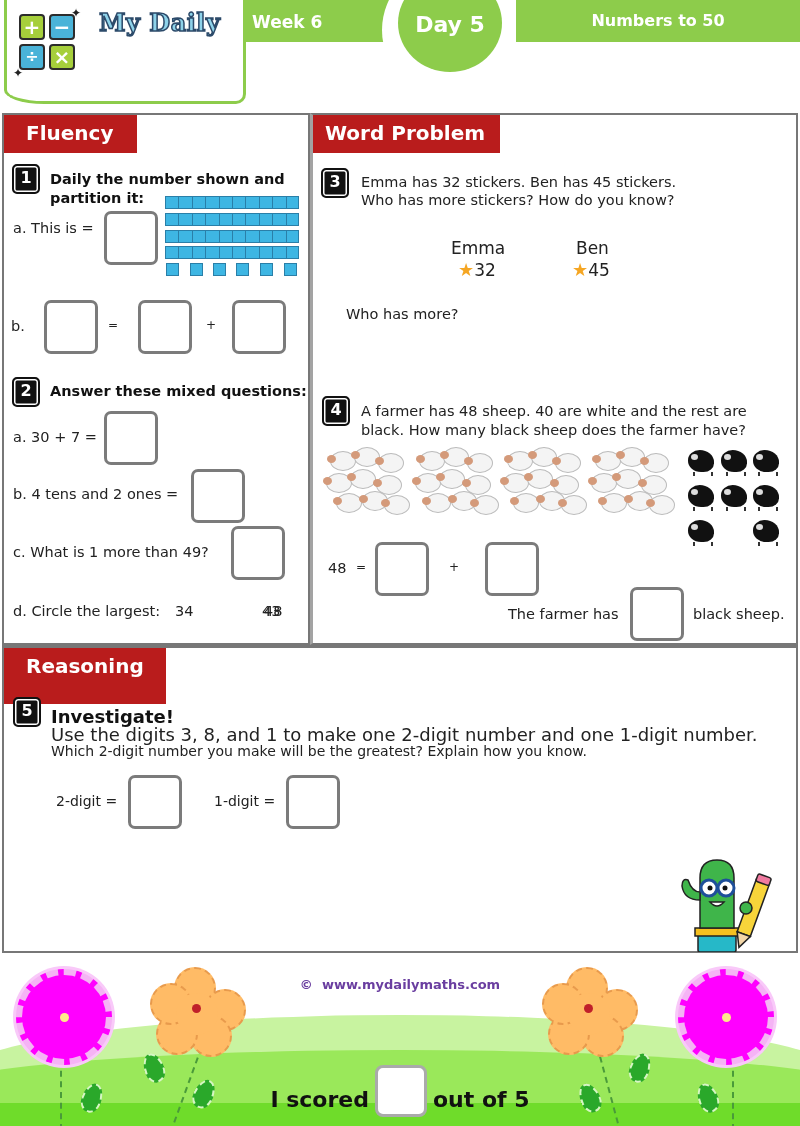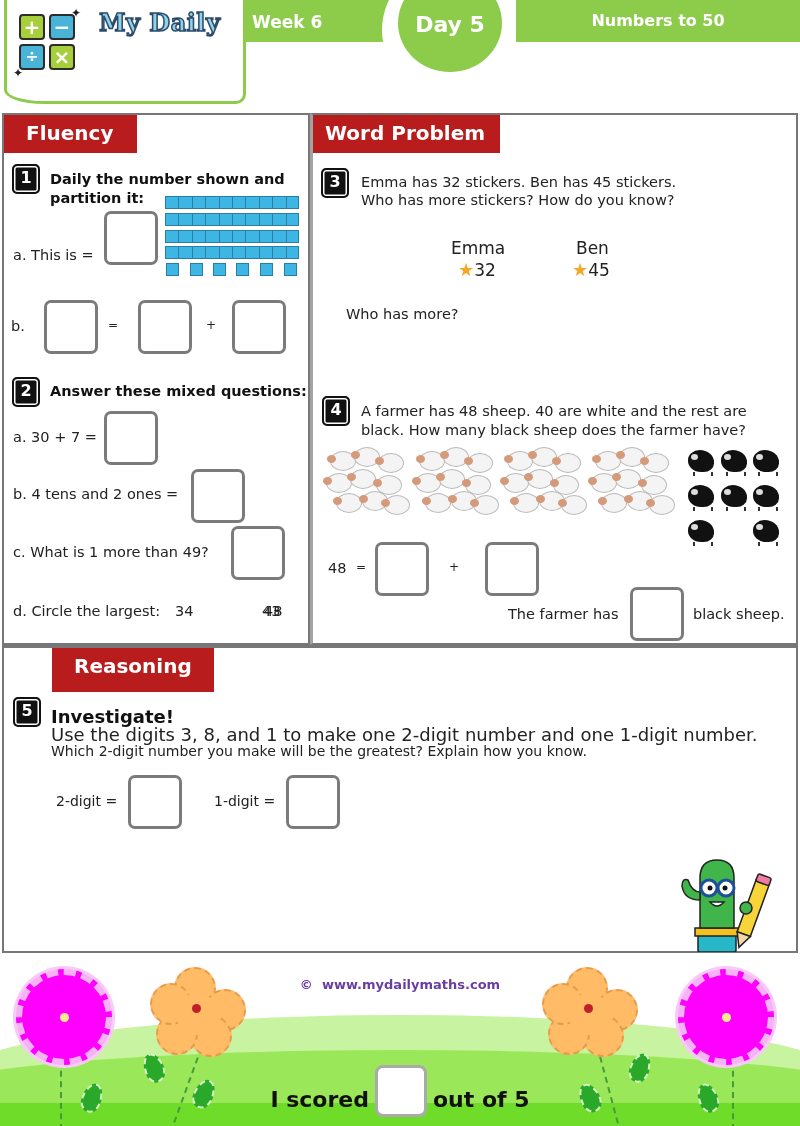--- a/index.html
+++ b/index.html
@@ -35,21 +35,21 @@
   
   .panel { position: absolute; border: 2px solid #777; background: #fff; }
   .panel-fluency { left: 2px; top: 113px; width: 308px; height: 532px; }
   .panel-word { left: 310px; top: 113px; width: 488px; height: 532px; border-left: 3px solid #a3a3a3; }
   .panel-reason { left: 2px; top: 645px; width: 796px; height: 308px; border-top: 3px solid #777; }
 
   .section-tab { position: absolute; left: 0; top: 0; height: 38px; background: #b91c1c; color: #fff;
     font-weight: bold; font-size: 20px; padding: 6px 0 0 22px; }
   .panel-fluency .section-tab { width: 133px; }
   .panel-word .section-tab { width: 187px; padding-left: 12px; }
-  .panel-reason .section-tab { width: 162px; top: 0; height: 44px; padding-left: 22px; margin-left: 48px; }
+  .panel-reason .section-tab { width: 162px; top: 0; height: 56px; padding-left: 22px; }
 
   .qnum { position: absolute; width: 28px; height: 30px; background: #111; border: 2px solid #111;
     border-radius: 5px; color: #fff; font-weight: bold; font-size: 16px; text-align: center; line-height: 24px;
     box-shadow: inset 0 0 0 1.5px #fff; }
 
   .txt { position: absolute; font-size: 14.5px; color: #222; white-space: nowrap; }
   .bold { font-weight: bold; color: #111; }
 
   .abox { position: absolute; width: 54px; height: 54px; border: 3px solid #7b7b7b; border-radius: 7px; background: #fff; }
 
@@ -129,21 +129,21 @@
   <div class="tens-rod" style="top:230px;"></div>
   <div class="tens-rod" style="top:246px;"></div>
   <div class="one-cube" style="left:166px;"></div>
   <div class="one-cube" style="left:190px;"></div>
   <div class="one-cube" style="left:213px;"></div>
   <div class="one-cube" style="left:236px;"></div>
   <div class="one-cube" style="left:260px;"></div>
   <div class="one-cube" style="left:284px;"></div>
 </div>
 
-<div class="txt" style="left:13px;top:247px;">a. This is =</div>
+<div class="txt" style="left:13px;top:220px;">a. This is =</div>
 <div class="abox" style="left:104px;top:211px;"></div>
 
 <div class="txt" style="left:11px;top:318px;">b.</div>
 <div class="abox" style="left:44px;top:300px;"></div>
 <div class="txt" style="left:108px;top:318px;font-size:12px;">=</div>
 <div class="abox" style="left:138px;top:300px;"></div>
 <div class="txt" style="left:206px;top:318px;font-size:12px;">+</div>
 <div class="abox" style="left:232px;top:300px;"></div>
 
 <div class="qnum" style="left:12px;top:377px;">2</div>

